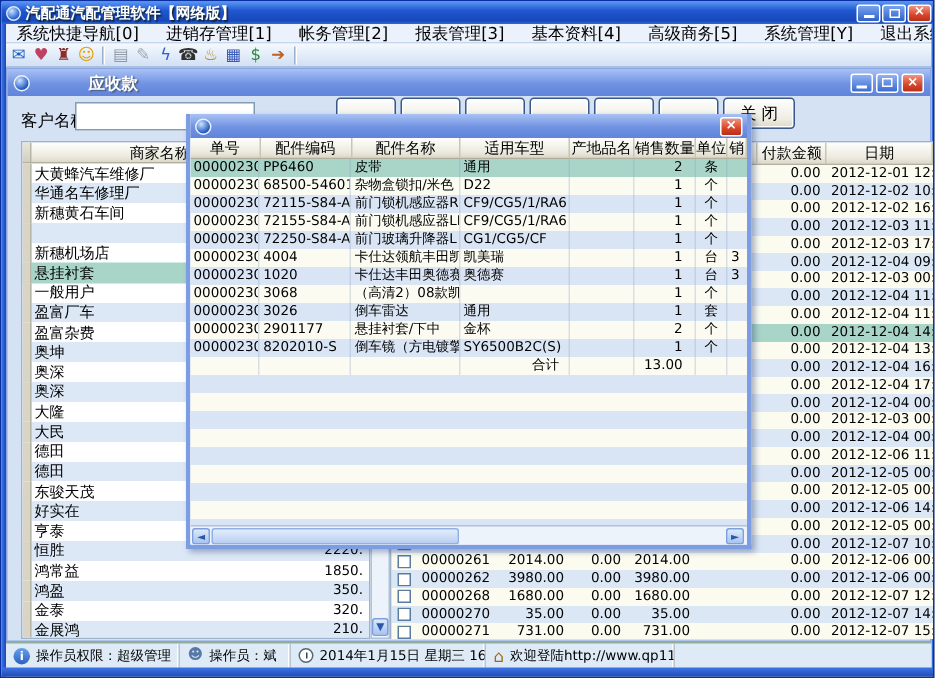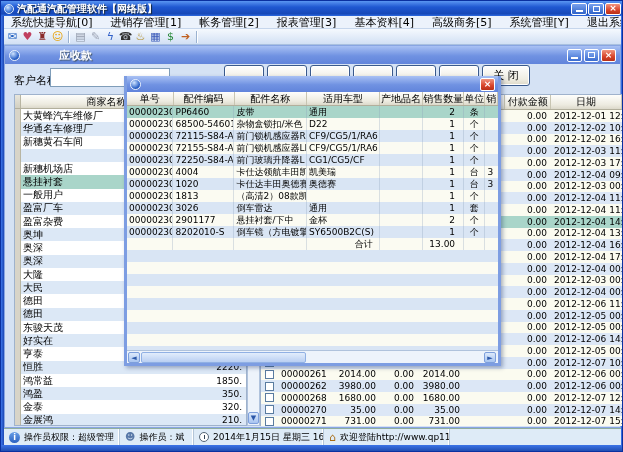--- a/index.html
+++ b/index.html
@@ -834,21 +834,21 @@
               <span class="pc3">卡仕达丰田奥德赛</span>
               <span class="pc4">奥德赛</span>
               <span class="pc5"></span>
               <span class="pc6">1</span>
               <span class="pc7">台</span>
               <span class="pc8">3</span>
             </div>
 
             <div class="prow">
               <span class="pc1">00000230</span>
-              <span class="pc2">1813</span>
+              <span class="pc2">3068</span>
               <span class="pc3">（高清2）08款凯美瑞摄像头</span>
               <span class="pc4"></span>
               <span class="pc5"></span>
               <span class="pc6">1</span>
               <span class="pc7">个</span>
               <span class="pc8"></span>
             </div>
 
             <div class="prow">
               <span class="pc1">00000230</span>

